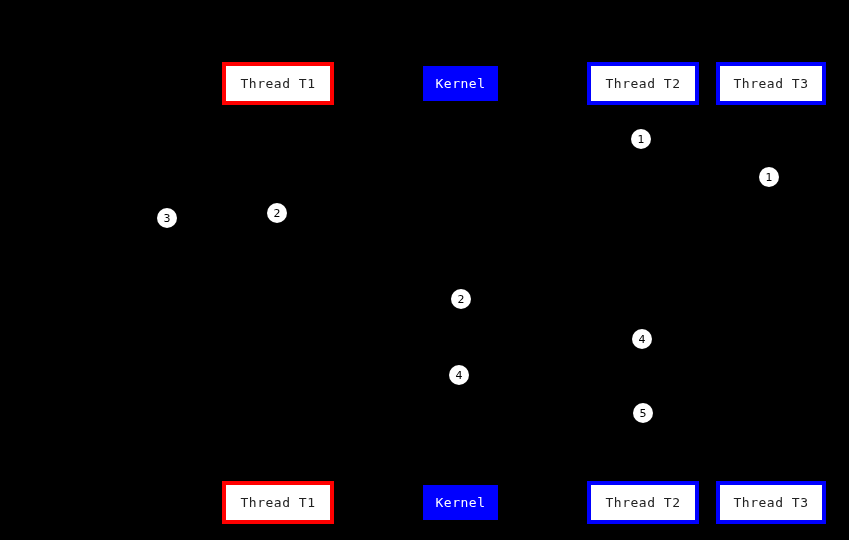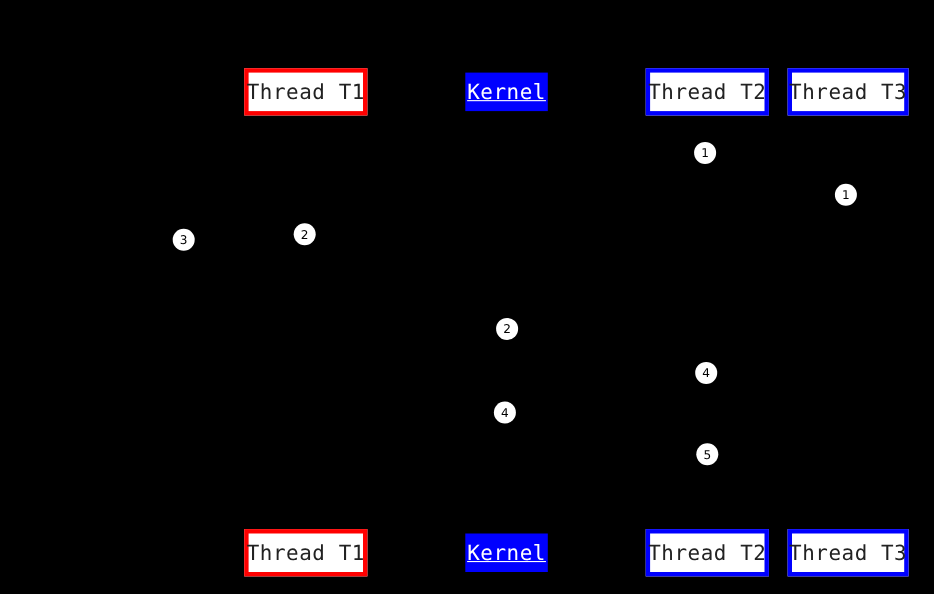--- a/index.html
+++ b/index.html
@@ -45,34 +45,33 @@
     border-left: 8px solid #000000;
   }
 
   
   .box {
     position: absolute;
     box-sizing: border-box;
     display: flex;
     align-items: center;
     justify-content: center;
-    font-size: 19px;
+    font-size: 13px;
     letter-spacing: 0.5px;
     white-space: nowrap;
   }
   .box.outline {
     background: #ffffff;
     color: #222222;
     border-style: solid;
     border-width: 4px;
   }
   .box.filled {
     color: #ffffff;
     border: none;
-    text-decoration: underline;
   }
 
   
   .marker {
     position: absolute;
     width: 20px;
     height: 20px;
     border-radius: 50%;
     background: #ffffff;
     color: #000000;

